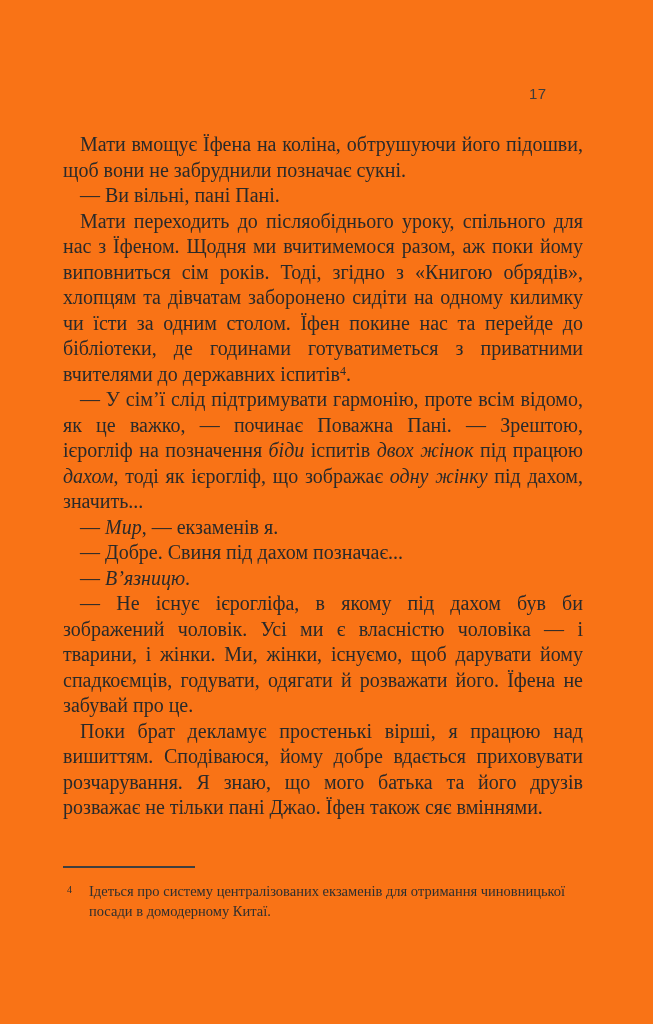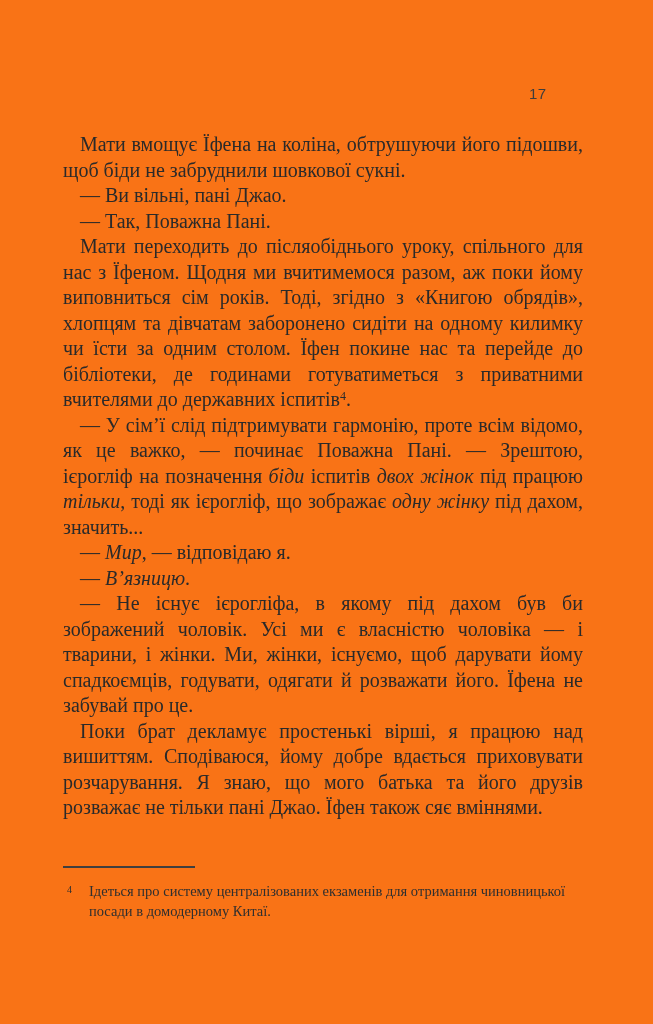--- a/index.html
+++ b/index.html
@@ -80,26 +80,26 @@
     flex: 1;
   }
 </style>
 </head>
 <body>
 
 <div class="page">
   <div class="page-number">17</div>
 
   <div class="text-block">
-      <p class="para"><span>Мати вмощує Їфена на коліна, обтрушуючи його підошви, щоб біди не забруднили шовкової сукні.</span></p>
-      <p class="para"><span>— Ви вільні, пані Джао.</span></p>
-      <p class="para"><span>— Так, Поважна Пані.</span></p>
+      <p class="para"><span>Мати вмощує Їфена на коліна, обтрушуючи його підошви, щоб вони не забруднили позначає сукні.</span></p>
+      <p class="para"><span>— Ви вільні, пані Пані.</span></p>
       <p class="para"><span>Мати переходить до післяобіднього уроку, спільного для нас з Їфеном. Щодня ми вчитимемося разом, аж поки йому виповниться сім років. Тоді, згідно з «Книгою обрядів», хлопцям та дівчатам заборонено сидіти на одному килимку чи їсти за одним столом. Їфен покине нас та перейде до бібліотеки, де годинами готуватиметься з приватними вчителями до державних іспитів</span><sup>4</sup><span>.</span></p>
-      <p class="para"><span>— У сім’ї слід підтримувати гармонію, проте всім відомо, як це важко, — починає Поважна Пані. — Зрештою, ієрогліф на позначення </span><em>біди</em><span> іспитів </span><em>двох жінок</em><span> під працюю </span><em>тільки</em><span>, тоді як ієрогліф, що зображає </span><em>одну жінку</em><span> під дахом, значить...</span></p>
-      <p class="para"><span>— </span><em>Мир</em><span>, — відповідаю я.</span></p>
+      <p class="para"><span>— У сім’ї слід підтримувати гармонію, проте всім відомо, як це важко, — починає Поважна Пані. — Зрештою, ієрогліф на позначення </span><em>біди</em><span> іспитів </span><em>двох жінок</em><span> під працюю </span><em>дахом</em><span>, тоді як ієрогліф, що зображає </span><em>одну жінку</em><span> під дахом, значить...</span></p>
+      <p class="para"><span>— </span><em>Мир</em><span>, — екзаменів я.</span></p>
+      <p class="para"><span>— Добре. Свиня під дахом позначає...</span></p>
       <p class="para"><span>— </span><em>В’язницю</em><span>.</span></p>
       <p class="para"><span>— Не існує ієрогліфа, в якому під дахом був би зображений чоловік. Усі ми є власністю чоловіка — і тварини, і жінки. Ми, жінки, існуємо, щоб дарувати йому спадкоємців, годувати, одягати й розважати його. Їфена не забувай про це.</span></p>
       <p class="para"><span>Поки брат декламує простенькі вірші, я працюю над вишиттям. Сподіваюся, йому добре вдається приховувати розчарування. Я знаю, що мого батька та його друзів розважає не тільки пані Джао. Їфен також сяє вміннями.</span></p>
     </div>
 
   <div class="footnote-area">
     <div class="footnote-rule"></div>
     <div class="footnote">
       <span class="fn-marker">4</span>
       <span class="fn-text">Ідеться про систему централізованих екзаменів для отримання чиновницької посади в домодерному Китаї.</span>

